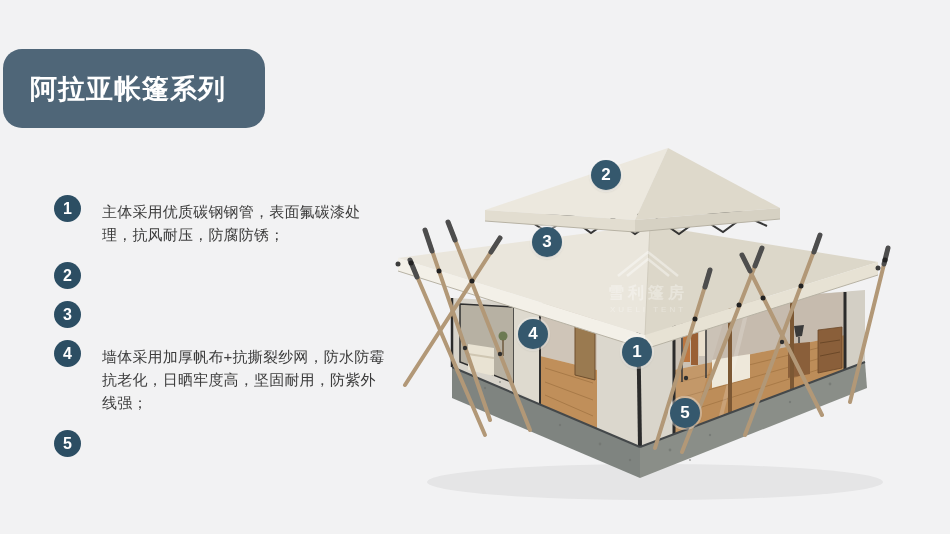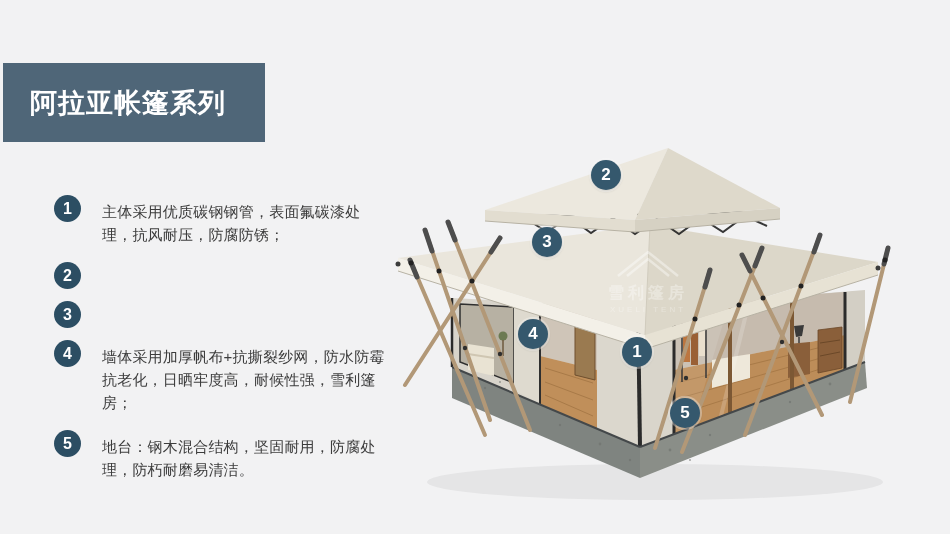--- a/index.html
+++ b/index.html
@@ -3,23 +3,24 @@
 <meta charset="utf-8">
 <style>
   html,body{margin:0;padding:0;background:#e6e6e6;}
   .stage{
     position:relative;width:950px;height:534px;overflow:hidden;
     background:#f2f2f3;
     font-family:"Liberation Sans","DejaVu Sans",sans-serif;
   }
   
   .title-box{
-    position:absolute;left:3px;top:63px;width:262px;height:79px;
+    position:absolute;left:3px;top:49px;width:262px;height:79px;
     background:#4f6678;display:flex;align-items:center;box-sizing:border-box;
     padding-left:27px;
+    border-radius:19px;
   }
   .title-box h1{
     margin:0;color:#ffffff;font-size:27px;font-weight:bold;letter-spacing:1px;
   }
   
   .features{position:absolute;left:54px;top:196px;width:336px;}
   .feature{display:flex;gap:17px;margin-bottom:13px;}
   .badge{
     flex:0 0 auto;width:27px;height:27px;border-radius:50%;
     background:#2c4e63;color:#fff;font-size:16px;font-weight:bold;
@@ -59,25 +60,24 @@
       <p>主体采用优质碳钢钢管，表面氟碳漆处理，抗风耐压，防腐防锈；</p>
     </div>
     <div class="feature">
       <span class="badge">2</span>
     </div>
     <div class="feature">
       <span class="badge">3</span>
     </div>
     <div class="feature">
       <span class="badge">4</span>
-      <p>墙体采用加厚帆布+抗撕裂纱网，防水防霉抗老化，日晒牢度高，耐候性强，雪利篷房；</p>
+      <p>墙体采用加厚帆布+抗撕裂纱网，防水防霉抗老化，日晒牢度高，坚固耐用，防紫外线强；</p>
     </div>
     <div class="feature">
       <span class="badge">5</span>
-      <p>地台：钢木混合结构，坚固耐用，防腐处理，防朽耐磨易清洁。</p>
     </div>
   </div>
 
   <svg class="tent" viewBox="0 0 520 400">
 
     <ellipse cx="265" cy="352" rx="228" ry="18" fill="#000" opacity="0.05"></ellipse>
 
     <g>
       <polygon points="62,168 248,178 250,317 62,237" fill="#d8d4cb"></polygon>
       <polygon points="248,178 475,160 475,232 250,317" fill="#d3cfc5"></polygon>

